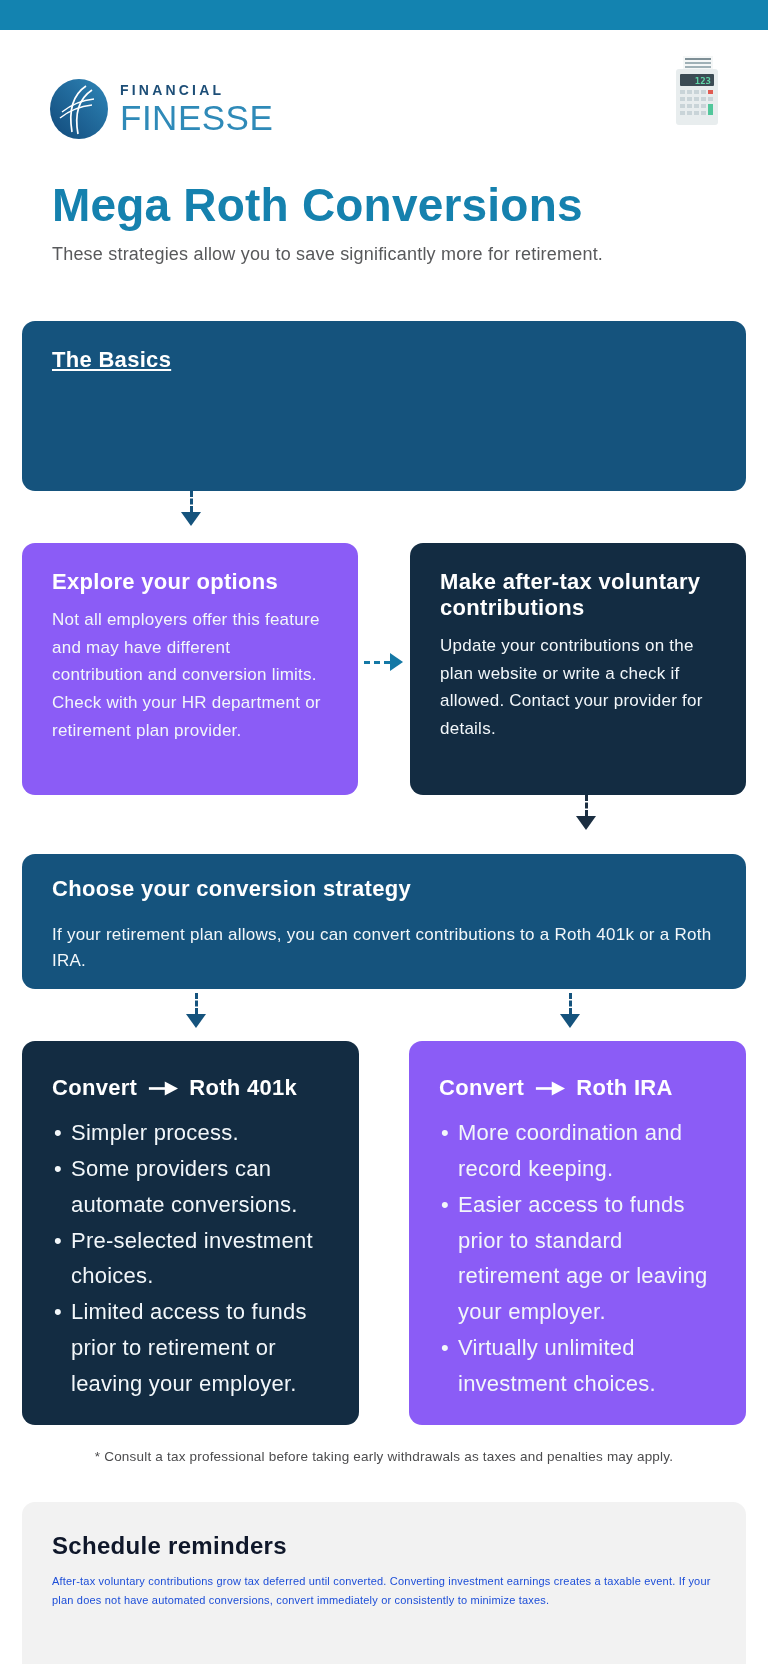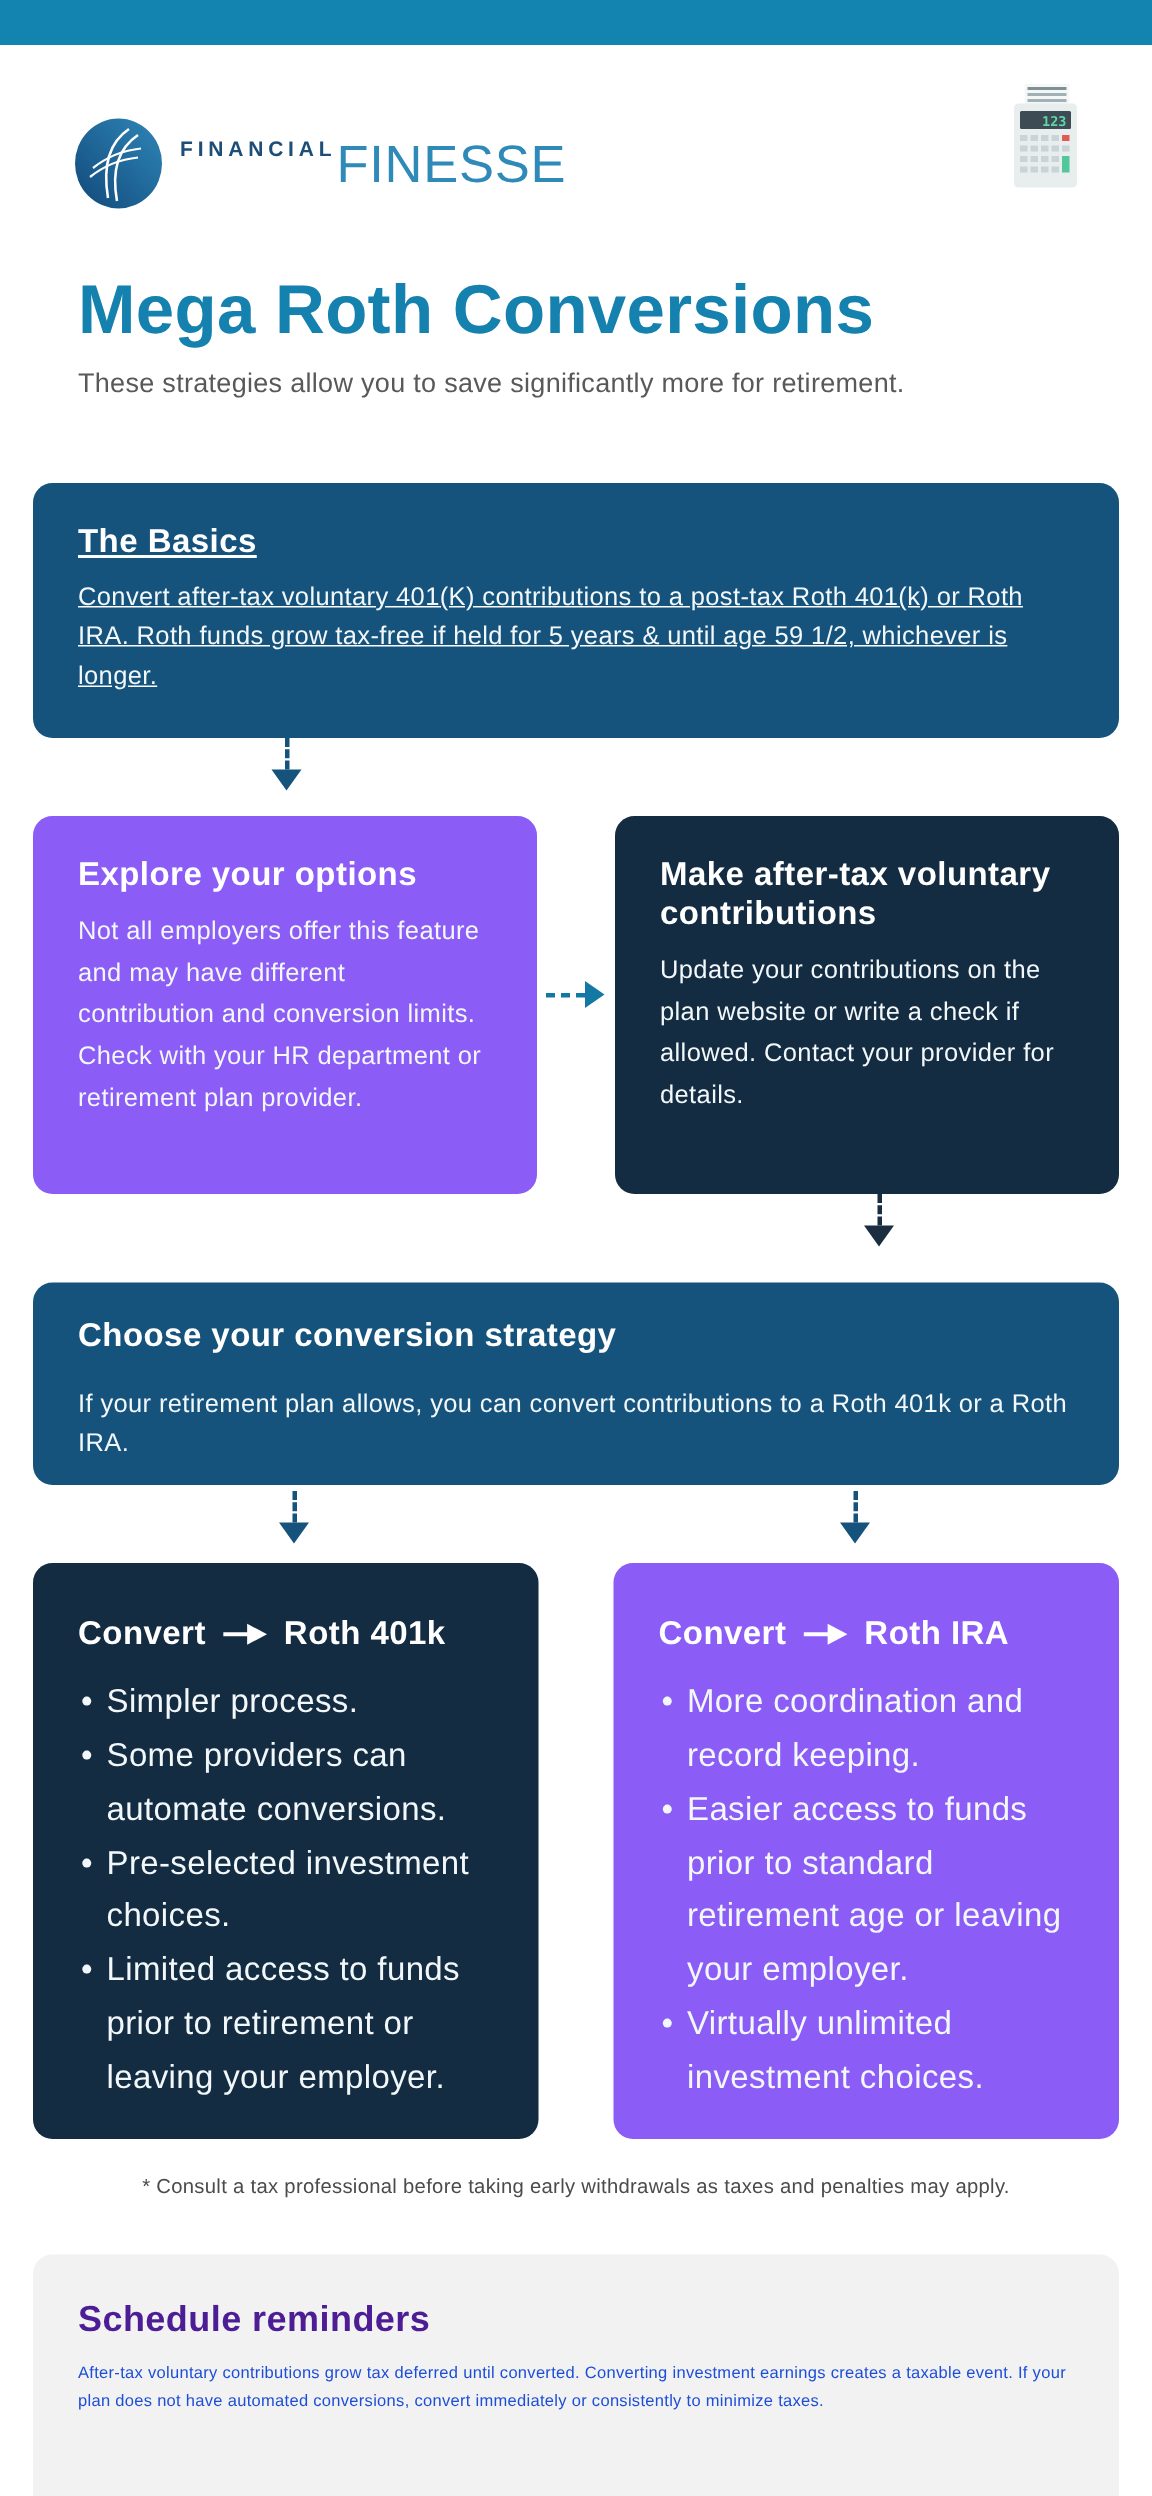--- a/index.html
+++ b/index.html
@@ -10,21 +10,21 @@
   }
   .band { width:768px; background:#1383b0; }
   .band-top { height:30px; }
   .band-bottom { height:87px; margin-top:-33px; position:relative; z-index:1; }
 
   .content { padding:0 22px; position:relative; z-index:2; }
 
   
   .header-row { display:flex; justify-content:space-between; align-items:flex-start; margin-top:26px; }
   .logo { display:flex; align-items:center; gap:10px; margin-left:26px; margin-top:22px; }
-  .logo-text { display:flex; flex-direction:row; line-height:1; }
+  .logo-text { display:flex; flex-direction:column; line-height:1; }
   .logo-line1 { font-size:14px; font-weight:700; letter-spacing:3.2px; color:#1d4e77; margin-bottom:3px; }
   .logo-line2 { font-size:35px; font-weight:500; letter-spacing:0.5px; color:#2f8ab8; }
   .calc-wrap { margin-right:24px; }
 
   
   .h1 { margin:34px 0 0 30px; font-size:46px; font-weight:700; color:#1581ae; letter-spacing:0.2px; }
   .subtitle { margin:12px 0 0 30px; font-size:18px; color:#58595b; letter-spacing:0.2px; }
 
   
   .box { border-radius:13px; color:#ffffff; padding:26px 34px 26px 30px; }
@@ -65,21 +65,21 @@
   .bot-box { width:337px; height:384px; padding-top:34px; }
   .convert-title { display:flex; align-items:center; gap:11px; font-size:22px; font-weight:700; letter-spacing:0.3px; }
   .arrow-glyph { width:30px; height:15px; }
   .bullets { list-style:none; margin-top:14px; }
   .bullets li { position:relative; padding-left:19px; font-size:22px; line-height:1.63; letter-spacing:0.25px; color:#f2f7fa; }
   .bullets li::before { content:"\2022"; position:absolute; left:2px; }
 
   .footnote { margin-top:24px; text-align:center; font-size:13.5px; color:#4b4b4d; letter-spacing:0.2px; }
 
   .reminders { margin-top:38px; height:202px; background:#f2f2f2; border-radius:13px; padding:30px 32px 0 30px; position:relative; z-index:2; }
-  .reminders-title { font-size:24px; font-weight:700; color:#4c1d95; letter-spacing:0.3px; }
+  .reminders-title { font-size:24px; font-weight:700; color:#0f172a; letter-spacing:0.3px; }
   .reminders-body { margin-top:12px; font-size:11px; line-height:1.76; color:#1d4ed8; letter-spacing:0.2px; }
 </style>
 </head>
 <body>
 
 <div class="band band-top"></div>
 
 <div class="content">
 
   <div class="header-row">
@@ -135,21 +135,20 @@
         <rect x="36" y="48" width="5" height="11" fill="#52c79b"></rect>
       </svg>
     </div>
   </div>
 
   <h1 class="h1">Mega Roth Conversions</h1>
   <div class="subtitle">These strategies allow you to save significantly more for retirement.</div>
 
   <div class="box steel basics">
     <div class="box-title">The Basics</div>
-    <div class="box-body">Convert after-tax voluntary 401(K) contributions to a post-tax Roth 401(k) or Roth IRA. Roth funds grow tax-free if held for 5 years &amp; until age 59 1/2, whichever is longer.</div>
   </div>
 
   <div class="arrow-zone-1">
     <div class="v-arrow" style="--c:#15537d">
       <div class="dash"></div>
         <div class="head"></div>
     </div>
   </div>
 
   <div class="mid-row">

